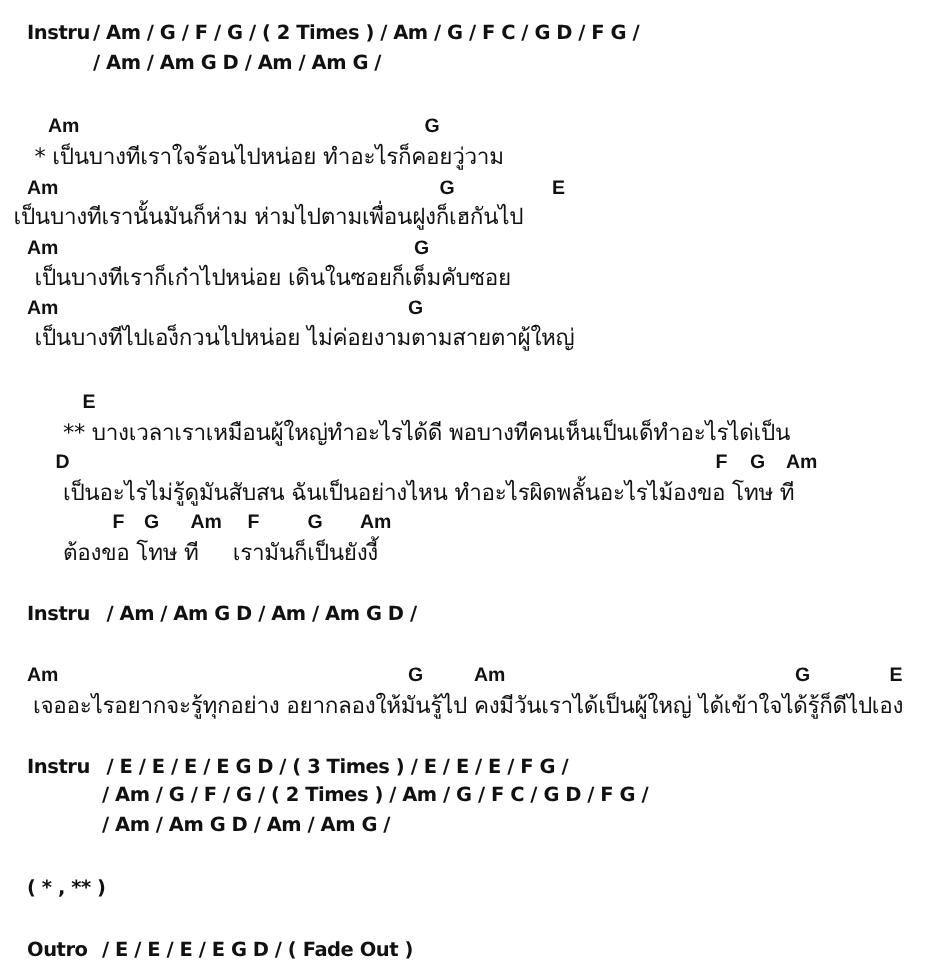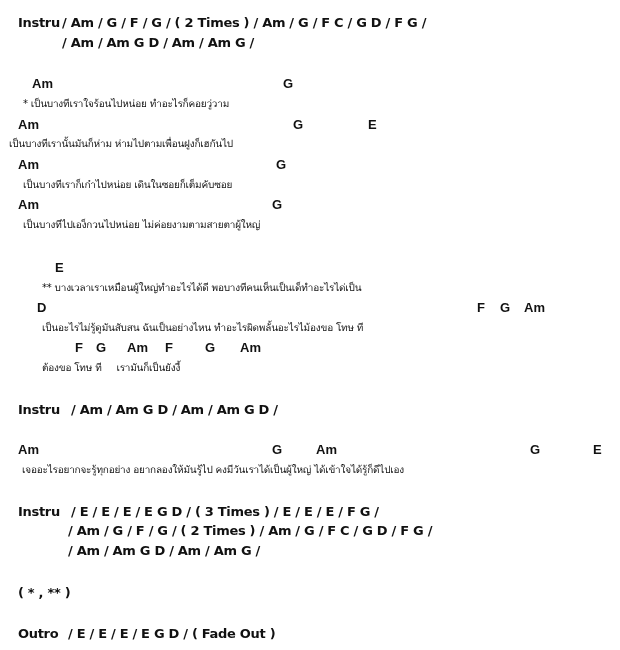--- a/index.html
+++ b/index.html
@@ -26,21 +26,21 @@
       font-size: 13px;
       letter-spacing: -0.3px;
     }
     .chord {
       font-family: "Liberation Sans", sans-serif;
       font-weight: bold;
       font-size: 13px;
     }
     .lyric {
       font-family: "DejaVu Sans", sans-serif;
-      font-size: 10px;
+      font-size: 15px;
       letter-spacing: -0.2px;
     }
     .c {
       position: absolute;
       top: 0;
     }
   </style>
 </head>
 <body>
 

